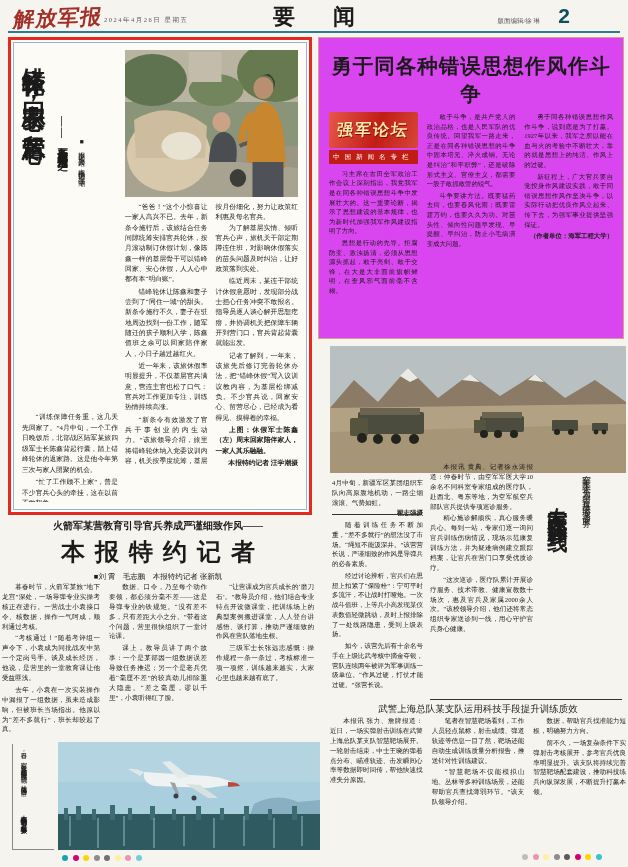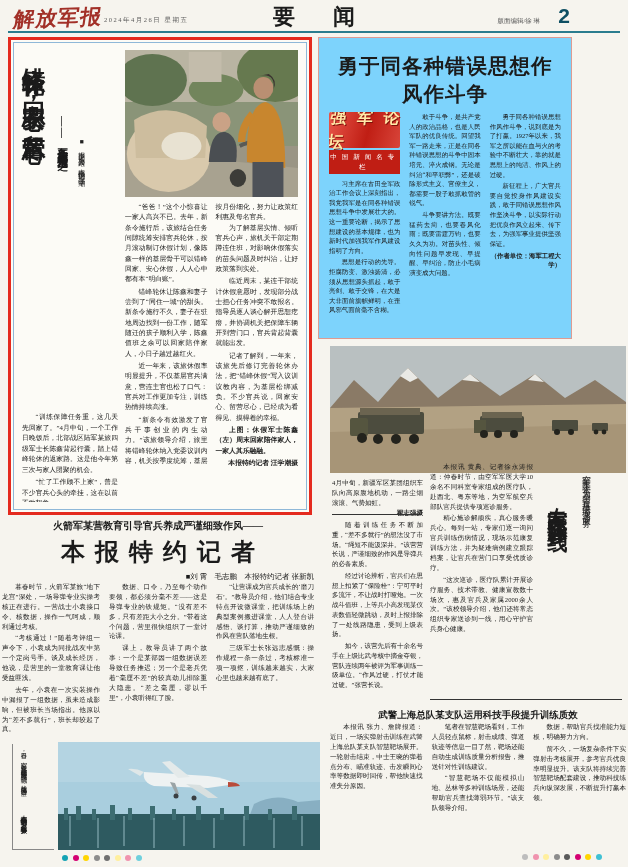--- a/index.html
+++ b/index.html
@@ -32,22 +32,22 @@
   .lead-text{flex:1;font-size:6.8px;line-height:1.55;text-align:justify;overflow:hidden;margin-top:4px;}
   .rz{flex:1;display:flex;flex-direction:column;min-width:0;}
   .photo-family{height:147px;flex:none;background:#7d8a6a;}
   .photo-family svg{display:block;width:100%;height:100%;}
   .two-cols{margin-top:5px;column-count:2;column-gap:8px;font-size:6.8px;line-height:1.52;
             text-align:justify;height:296px;overflow:hidden;}
   .cap-bold{font-weight:700;}
   .cap-credit{text-align:right;font-weight:700;text-indent:0;}
 
   
-  .forum-box{position:absolute;left:318px;top:37px;width:254px;height:302px;border:1px solid #dd9b92;
-             background:#7dd3fc;padding:8px 10px;overflow:hidden;}
+  .forum-box{position:absolute;left:318px;top:37px;width:306px;height:302px;border:1px solid #dd9b92;
+             background:#d946ef;padding:8px 10px;overflow:hidden;}
   .forum-h{ text-align:center;font-size:20.5px;font-weight:800;font-family:"Liberation Sans",sans-serif;
             margin:6px 0 4px;letter-spacing:1px;}
   .forum-byline{text-align:center;font-size:7.5px;margin-bottom:7px;}
   .forum-cols{display:flex;gap:9px;height:214px;overflow:hidden;}
   .fcol{flex:1;font-size:6.4px;line-height:1.5;text-align:justify;min-width:0;}
   .logo{margin-bottom:5px;}
   .logo-banner{height:36px;background:linear-gradient(105deg,#e8564a,#c01e14 55%,#d8453a);
                display:flex;align-items:center;justify-content:center;border-radius:2px;}
   .logo-banner span{font-size:16px;font-weight:800;color:#ffe9a8;transform:skewX(-6deg);
                     text-shadow:1px 1px 0 #7e0f08;letter-spacing:2px;font-family:"Liberation Sans",sans-serif;}
@@ -70,39 +70,39 @@
   .medical-headline{position:absolute;left:545px;top:490px;height:220px;font-size:20px;font-weight:800;
                     letter-spacing:3px;font-family:"Liberation Sans",sans-serif;}
   .medical-kicker{position:absolute;left:581px;top:468px;height:232px;font-size:8.5px;letter-spacing:2.5px;color:#222;}
   .rule-b{position:absolute;left:430px;top:699px;width:192px;border-top:1px solid #333;}
 
   
   .story-block{position:absolute;left:2px;top:519px;width:312px;}
   .story-kicker{text-align:center;font-size:10px;font-weight:700;margin-bottom:3px;}
   .story-h{text-align:center;font-size:24px;font-weight:800;letter-spacing:10px;text-indent:10px;
            font-family:"Liberation Sans",sans-serif;margin:2px 0 4px;}
-  .story-byline{text-align:right;font-size:7.5px;}
+  .story-byline{text-align:center;font-size:7.5px;}
   .story-cols{display:flex;gap:9px;height:154px;overflow:hidden;}
   .scol{flex:1;font-size:6.6px;line-height:1.5;text-align:justify;min-width:0;}
 
   
   .jet-block{position:absolute;left:10px;top:742px;width:312px;height:122px;}
   .jet-capzone{position:absolute;left:2px;top:2px;width:42px;height:106px;border-left:1px solid #888;
                border-bottom:1px solid #888;padding:3px 3px 3px 5px;}
   .jet-cap{writing-mode:vertical-rl;height:100px;font-size:6.4px;line-height:1.7;letter-spacing:1px;}
   .jet-credit{font-weight:700;margin-top:14px;display:inline-block;}
   .photo-jet{position:absolute;left:48px;top:0;width:262px;height:108px;background:#a9cede;}
   .photo-jet svg{display:block;width:100%;height:100%;}
   .dots{display:flex;gap:4.5px;}
   .dots-left{position:absolute;left:52px;top:113px;}
   .dot{width:6px;height:6px;border-radius:50%;display:inline-block;}
 
   
   .smart-block{position:absolute;left:330px;top:703px;width:296px;}
-  .smart-kicker{text-align:center;font-size:9.5px;font-weight:700;margin-top:6px;}
+  .smart-kicker{text-align:center;font-size:9.5px;font-weight:400;}
   .smart-h{text-align:center;font-size:22px;font-weight:800;letter-spacing:5px;margin:5px 0 8px;}
   .smart-cols{display:flex;gap:9px;height:104px;overflow:hidden;}
   .dots-right{position:absolute;left:522px;top:854px;}
 </style>
 </head>
 <body>
 
 <div id="page" data-name="newspaper-page">
 
   <div class="masthead" data-name="masthead-logo">解放军报</div>

